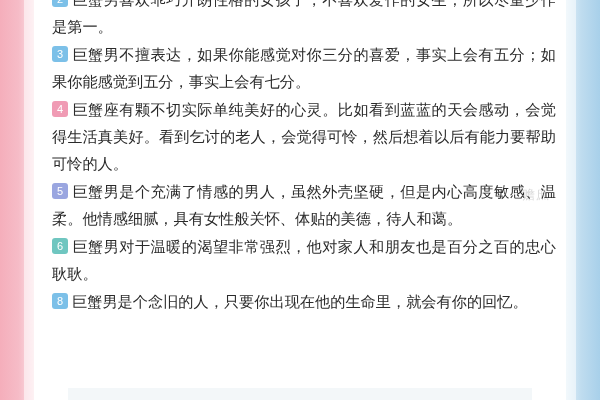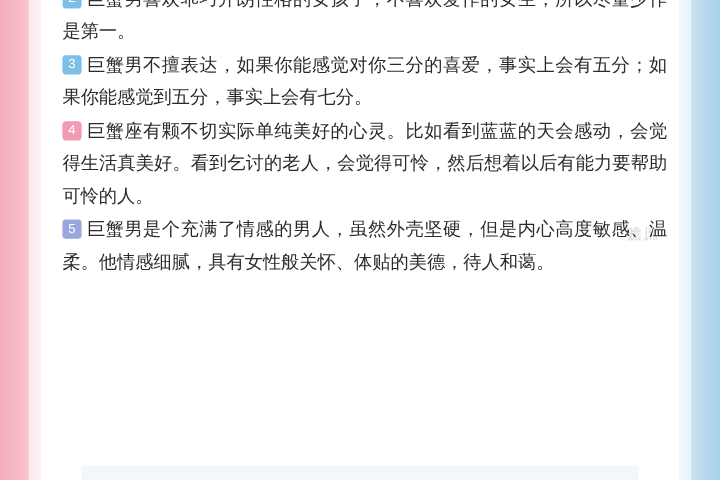--- a/index.html
+++ b/index.html
@@ -150,22 +150,28 @@
       </p>
 
       <p class="para">
         <span class="num n-pink">4</span><span class="ptext">巨蟹座有颗不切实际单纯美好的心灵。比如看到蓝蓝的天会感动，会觉得生活真美好。看到乞讨的老人，会觉得可怜，然后想着以后有能力要帮助可怜的人。</span>
       </p>
 
       <p class="para">
         <span class="num n-violet">5</span><span class="ptext">巨蟹男是个充满了情感的男人，虽然外壳坚硬，但是内心高度敏感、温柔。他情感细腻，具有女性般关怀、体贴的美德，待人和蔼。</span>
       </p>
 
+      <p class="para">
+        <span class="num n-teal">6</span><span class="ptext">巨蟹男对于温暖的渴望非常强烈，他对家人和朋友也是百分之百的忠心耿耿。</span>
+      </p>
 
 
+      <p class="para">
+        <span class="num n-blue">8</span><span class="ptext">巨蟹男是个念旧的人，只要你出现在他的生命里，就会有你的回忆。</span>
+      </p>
 
     </div>
 
     <div id="watermark">赡庶</div>
 
     <div id="bottom-strip"></div>
   </div>
 </div>
 
 </body></html>

